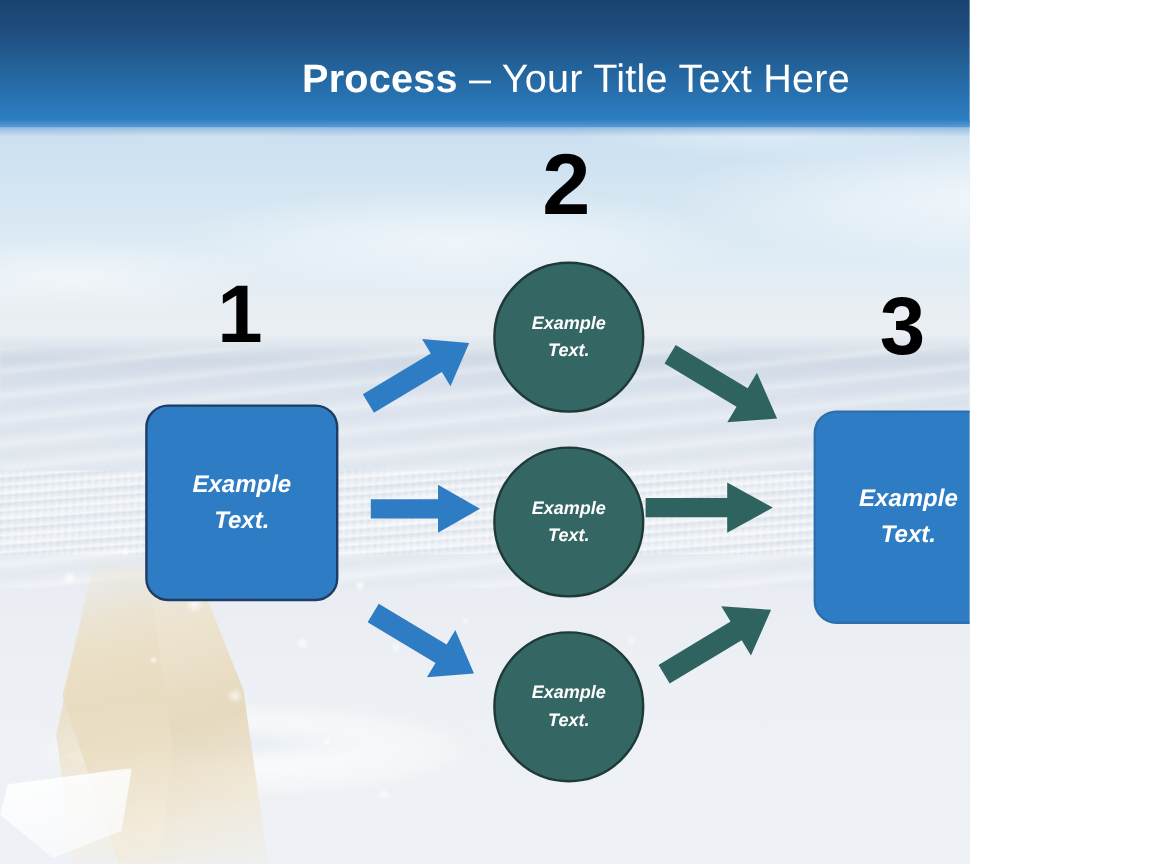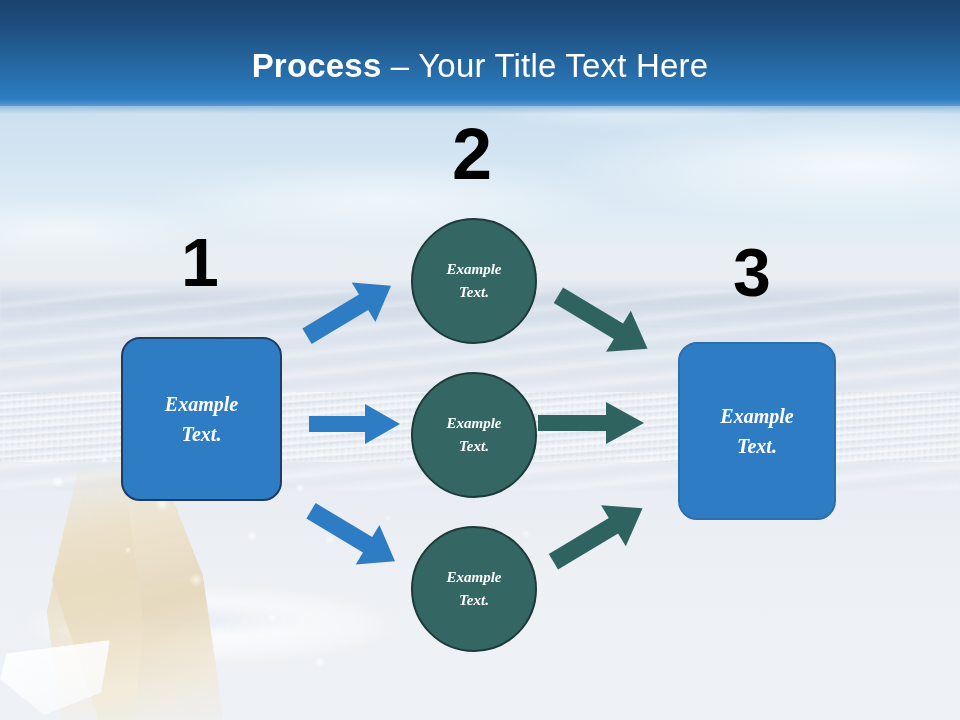--- a/index.html
+++ b/index.html
@@ -6,21 +6,21 @@
     margin: 0;
     padding: 0;
     background: #ffffff;
   }
   body {
     font-family: "Liberation Sans", sans-serif;
   }
 
   #slide {
     position: relative;
-    width: 960px;
+    width: 808px;
     height: 720px;
     overflow: hidden;
     background: #d9e4ee;
   }
 
   
   .bg-layer {
     position: absolute;
     inset: 0;
     pointer-events: none;
@@ -273,21 +273,21 @@
     color: #ffffff;
     font-weight: bold;
     font-style: italic;
     font-size: 15px;
     line-height: 23px;
   }
   #circle-top    { left: 411px; top: 218px; }
   #circle-mid    { left: 411px; top: 372px; }
   #circle-bottom { left: 411px; top: 526px; }
 
-  .shape-label { display: block; padding: 0 8px; font-family: Liberation Serif, serif; }
+  .shape-label { display: block; padding: 0 8px; }
 
   
   .arrow {
     position: absolute;
     pointer-events: none;
   }
 </style>
 </head>
 <body>
 

